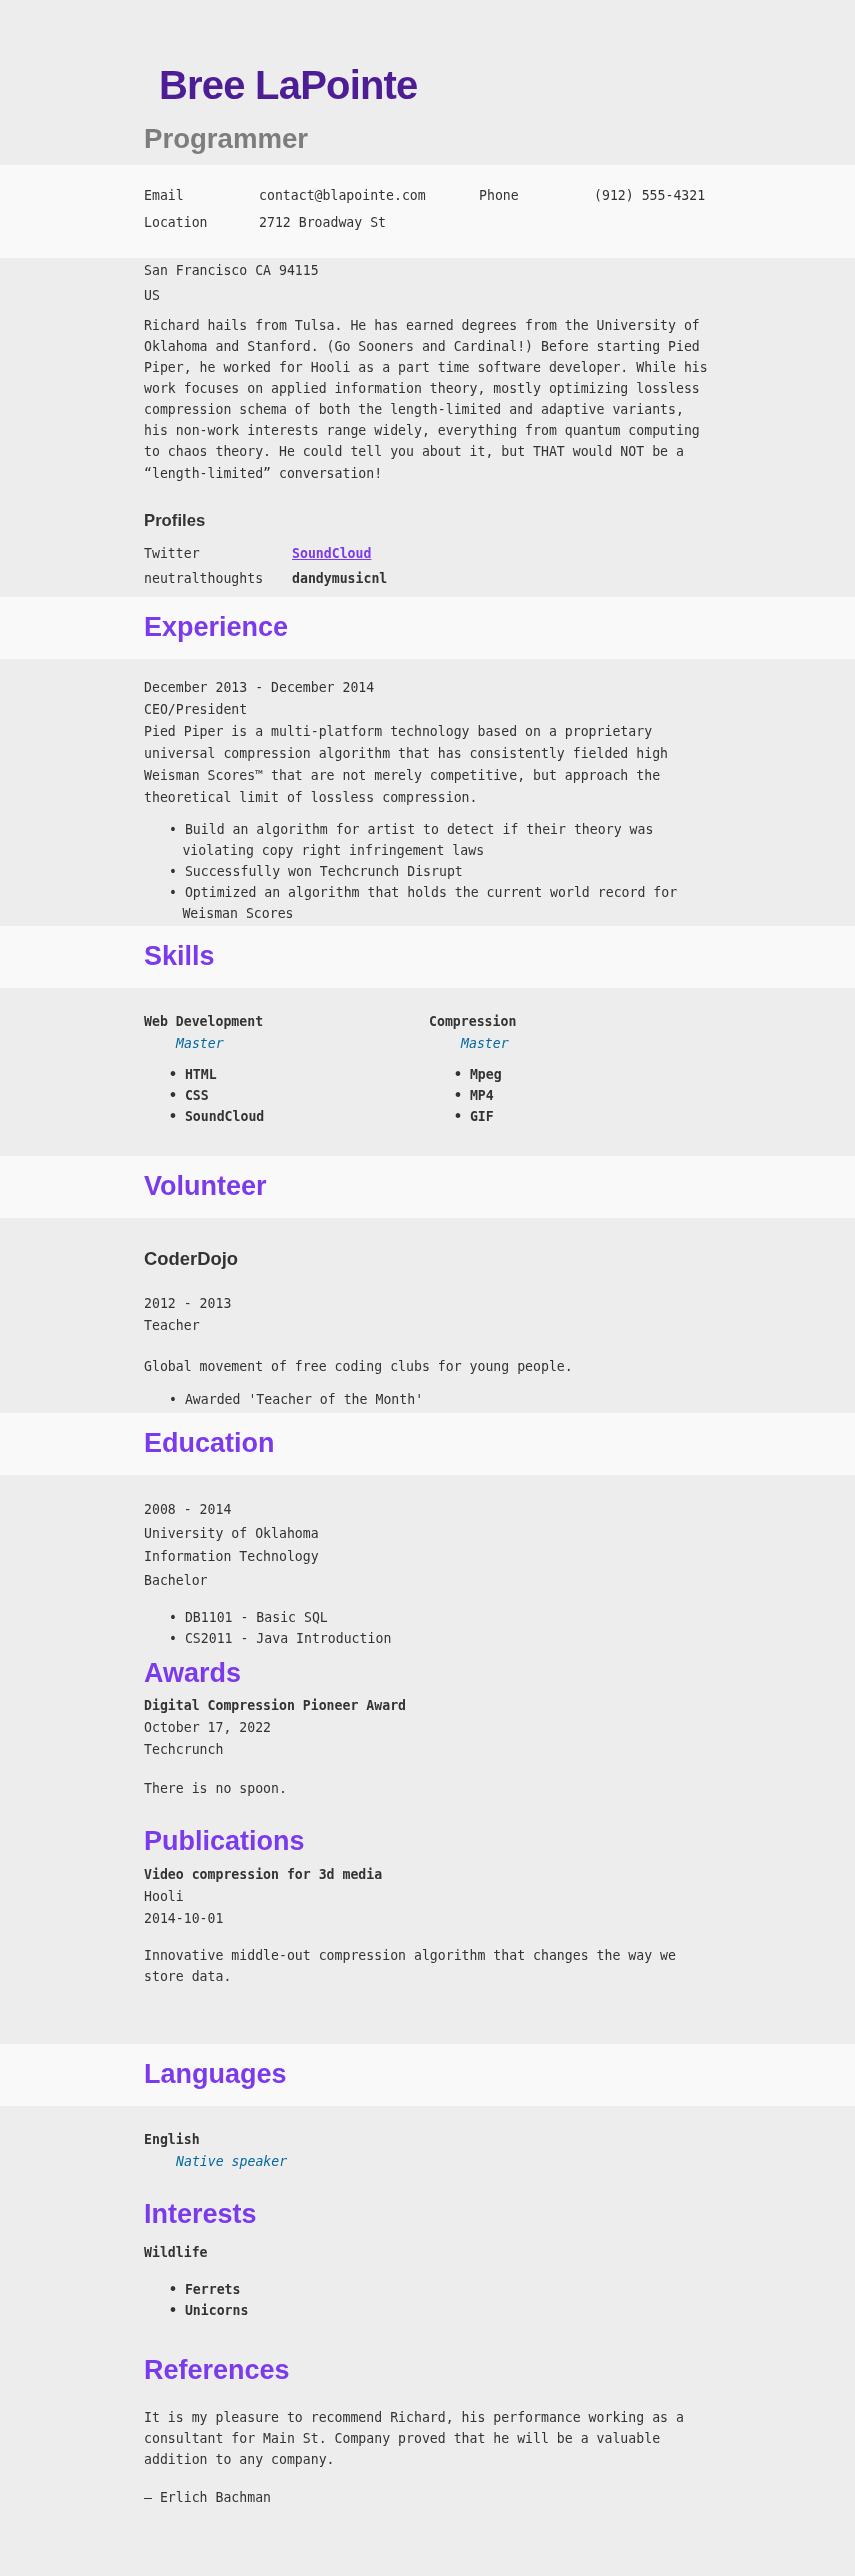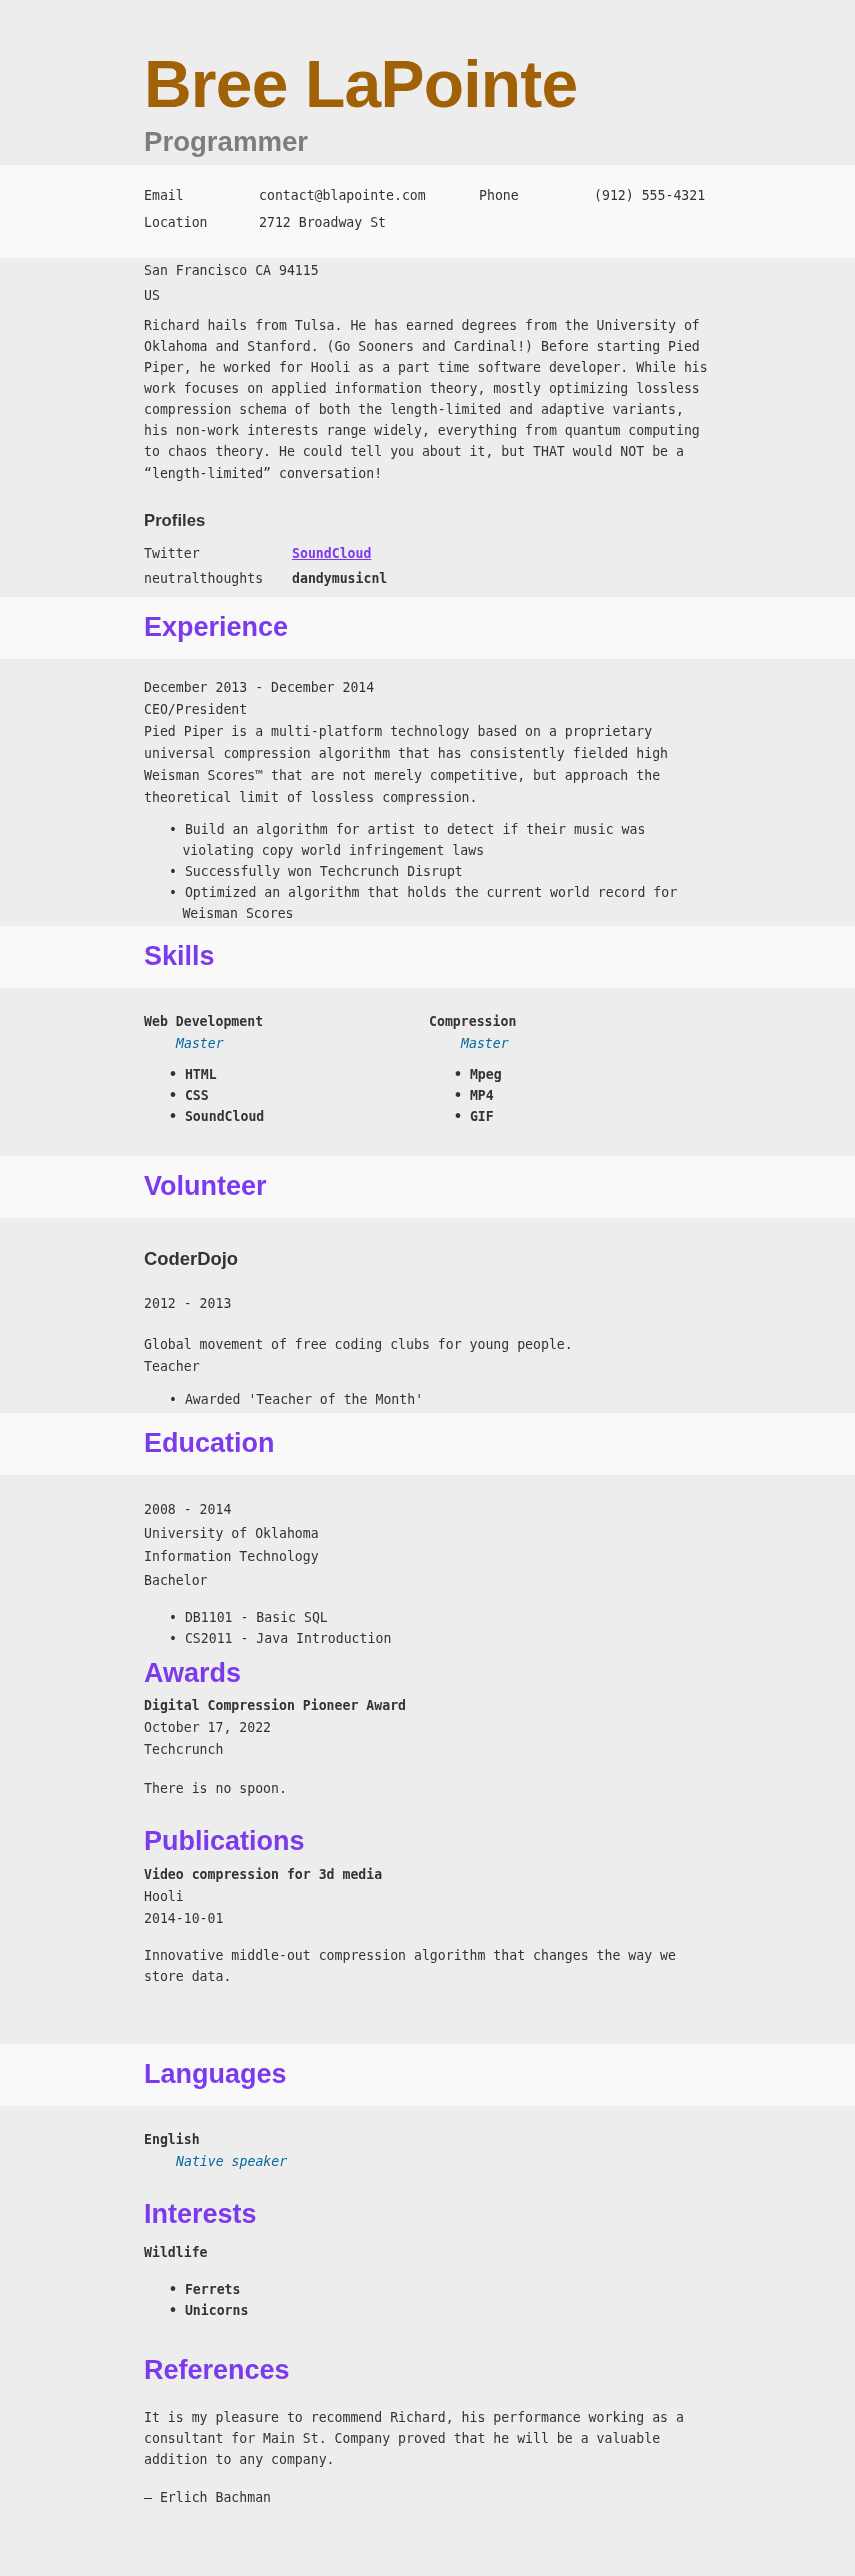--- a/index.html
+++ b/index.html
@@ -7,22 +7,22 @@
         font-family:"DejaVu Sans Mono",monospace;color:#333;}
   .inner{width:568px;margin:0 auto;}
   section,header,.band{box-sizing:border-box;}
 
   
   .bg-gray{background:#ededed;}
   .bg-light{background:#f9f9f9;}
 
   
   .hd{height:165px;padding-top:47px;}
-  h1{margin:0;font-family:"Liberation Sans",sans-serif;font-weight:bold;
-     font-size:66px;line-height:1.15;color:#a16207;letter-spacing:-0.8px;}
+  h1{margin:15px;font-family:"Liberation Sans",sans-serif;font-weight:bold;
+     font-size:40px;line-height:1.15;color:#4c1d95;letter-spacing:-0.8px;}
   .label{margin-top:3.3px;font-family:"Liberation Sans",sans-serif;font-weight:bold;
      font-size:27.6px;line-height:1.15;color:#7d7d7d;}
 
   
   .contact{height:93px;padding-top:16.7px;}
   .crow{display:flex;line-height:27px;font-size:13.2px;gap:24px;}
   .c-label{width:91px;flex:none;}
   .c-val1{width:196px;flex:none;}
   .c-label2{width:91px;flex:none;}
 
@@ -129,21 +129,21 @@
         <h2>Experience</h2>
       </div>
   </div>
 
   <section class="exp bg-gray content">
     <div class="inner">
       <div class="line">December 2013 - December 2014</div>
       <div class="line">CEO/President</div>
       <div class="line">Pied Piper is a multi-platform technology based on a proprietary universal compression algorithm that has consistently fielded high Weisman Scores™ that are not merely competitive, but approach the theoretical limit of lossless compression.</div>
       <ul>
-        <li>Build an algorithm for artist to detect if their music was violating copy world infringement laws</li>
+        <li>Build an algorithm for artist to detect if their theory was violating copy right infringement laws</li>
         <li>Successfully won Techcrunch Disrupt</li>
         <li>Optimized an algorithm that holds the current world record for Weisman Scores</li>
       </ul>
     </div>
   </section>
 
   <div class="band bg-light">
     <div class="inner">
         <h2>Skills</h2>
       </div>
@@ -175,22 +175,22 @@
   <div class="band bg-light">
     <div class="inner">
         <h2>Volunteer</h2>
       </div>
   </div>
 
   <section class="vol bg-gray content">
     <div class="inner">
       <h4>CoderDojo</h4>
       <div class="line mt28">2012 - 2013</div>
+      <div class="line">Teacher</div>
       <div class="line mt22">Global movement of free coding clubs for young people.</div>
-      <div class="line">Teacher</div>
       <ul>
         <li>Awarded 'Teacher of the Month'</li>
       </ul>
     </div>
   </section>
 
   <div class="band bg-light">
     <div class="inner">
         <h2>Education</h2>
       </div>

